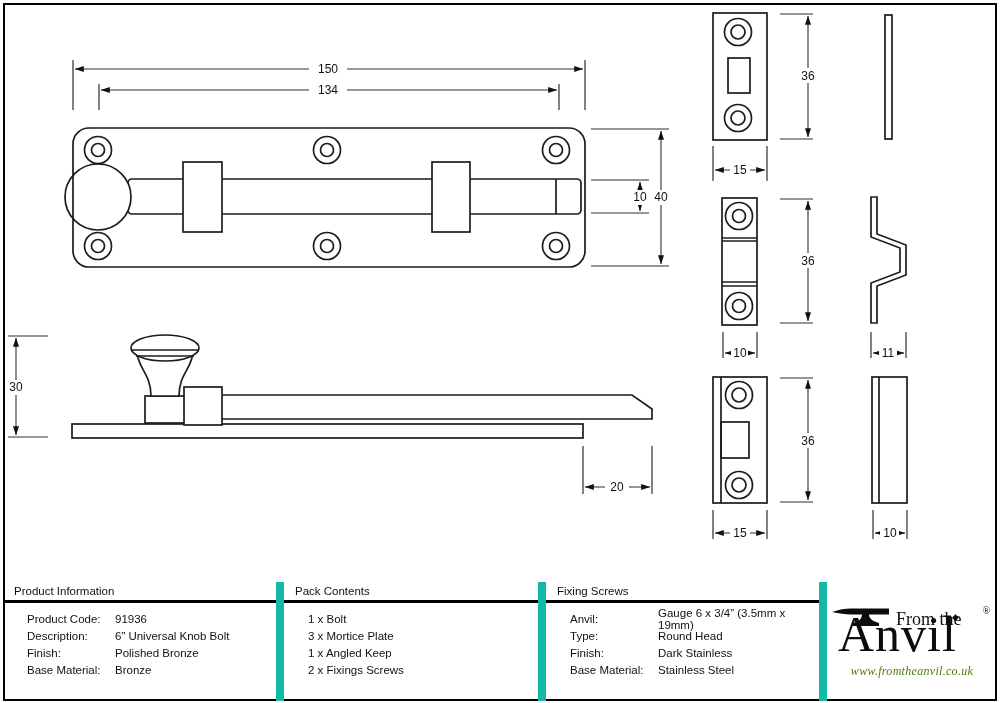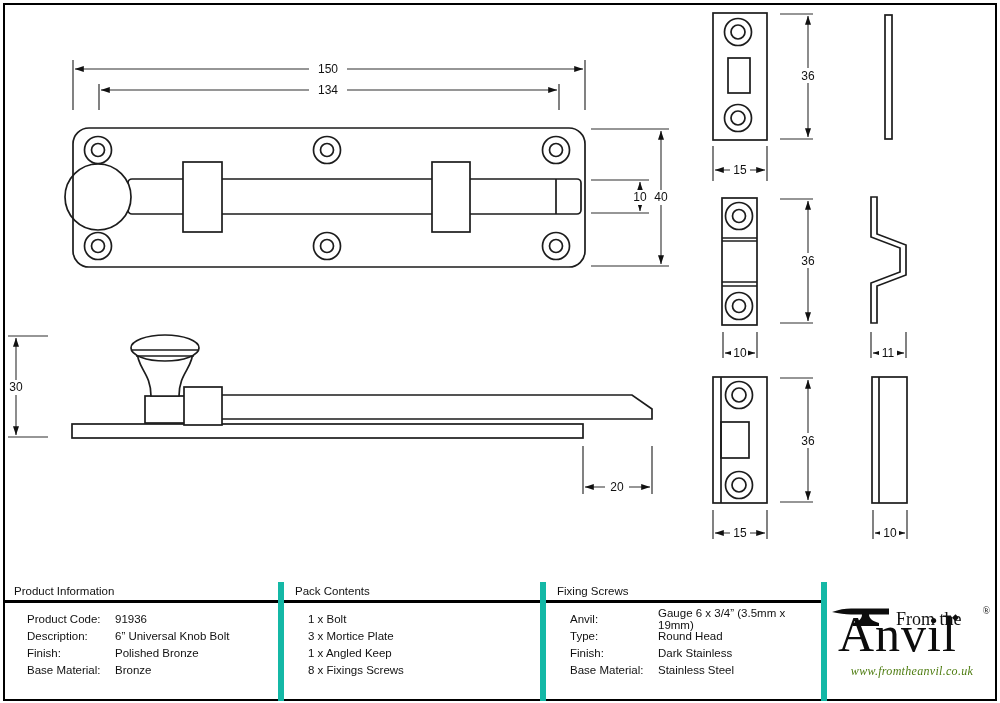--- a/index.html
+++ b/index.html
@@ -14,21 +14,21 @@
   .ext{stroke:#2e2e2e;stroke-width:1.2;fill:none;}
   .mk{fill:#fff;}
   .dt{font-family:"Liberation Sans",sans-serif;font-size:12px;fill:#111;
       text-anchor:middle;dominant-baseline:central;}
   .note-bar{position:absolute;left:3px;top:552px;width:994px;height:30px;
             box-sizing:border-box;border-top:2px solid #000;border-bottom:2px solid #000;
             display:flex;align-items:center;padding-left:11px;font-size:11.5px;}
   .spec-table{position:absolute;left:3px;top:582px;width:994px;height:119px;
               box-sizing:border-box;display:flex;}
   .col{box-sizing:border-box;height:100%;}
-  .col-b{border-right:6px solid #14b8a6;}
+  .col-b{border-right:8px solid #14b8a6;}
   .col1{width:281px;}
   .col2{width:262px;}
   .col3{width:281px;}
   .col4{flex:1;display:flex;align-items:center;justify-content:center;}
   .col-header{height:21px;border-bottom:3px solid #000;display:flex;align-items:center;
               padding-left:11px;font-size:11.5px;box-sizing:border-box;}
   .col-body{padding:7px 0 0 24px;}
   .kv-row{display:flex;height:17px;align-items:center;font-size:11.5px;}
   .kv-label{width:88px;flex:none;}
   .pc-item{height:17px;display:flex;align-items:center;font-size:11.5px;}
@@ -257,21 +257,21 @@
         </div>
       </div>
     </div>
 
     <div class="col col2 col-b">
       <div class="col-header">Pack Contents</div>
       <div class="col-body">
         <div class="pc-item">1 x Bolt</div>
         <div class="pc-item">3 x Mortice Plate</div>
         <div class="pc-item">1 x Angled Keep</div>
-        <div class="pc-item">8 x Fixings Screws</div>
+        <div class="pc-item">2 x Fixings Screws</div>
       </div>
     </div>
 
     <div class="col col3 col-b">
       <div class="col-header">Fixing Screws</div>
       <div class="col-body">
         <div class="kv-row">
           <span class="kv-label">Anvil:</span>
           <span class="kv-value">Gauge 6 x 3/4” (3.5mm x 19mm)</span>
         </div>

